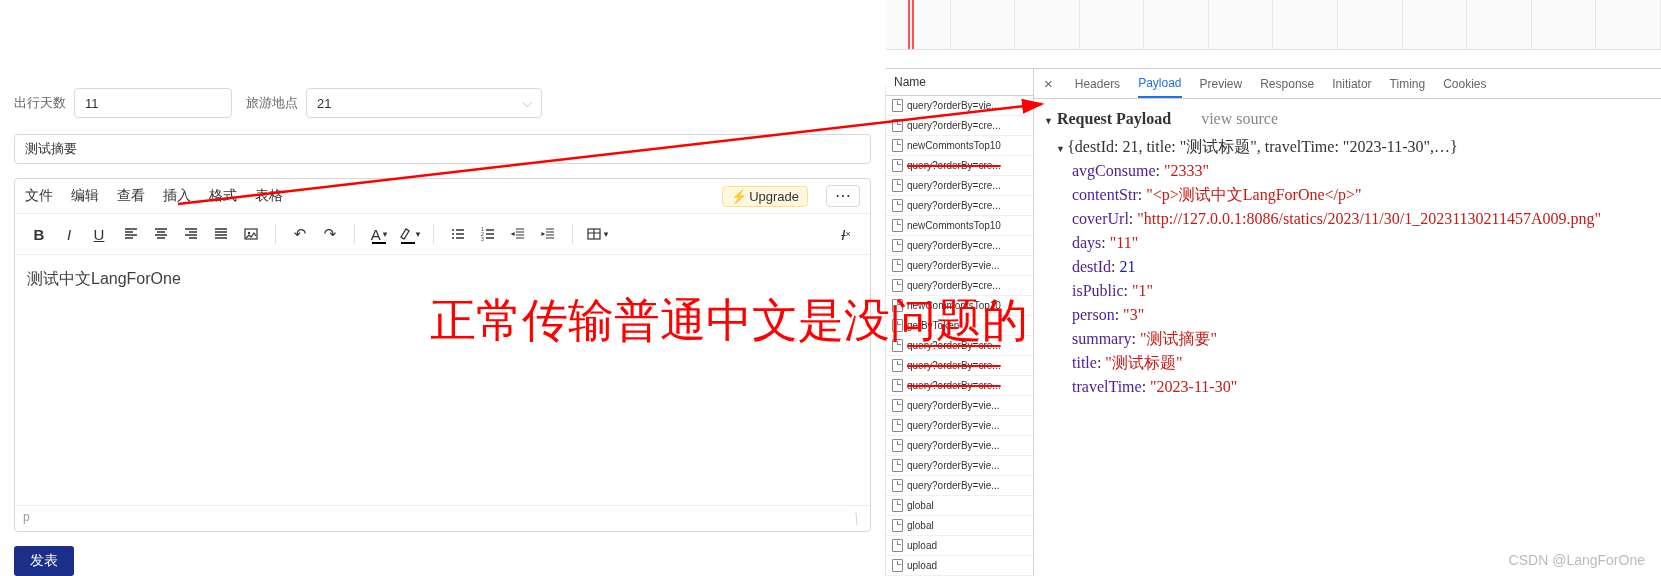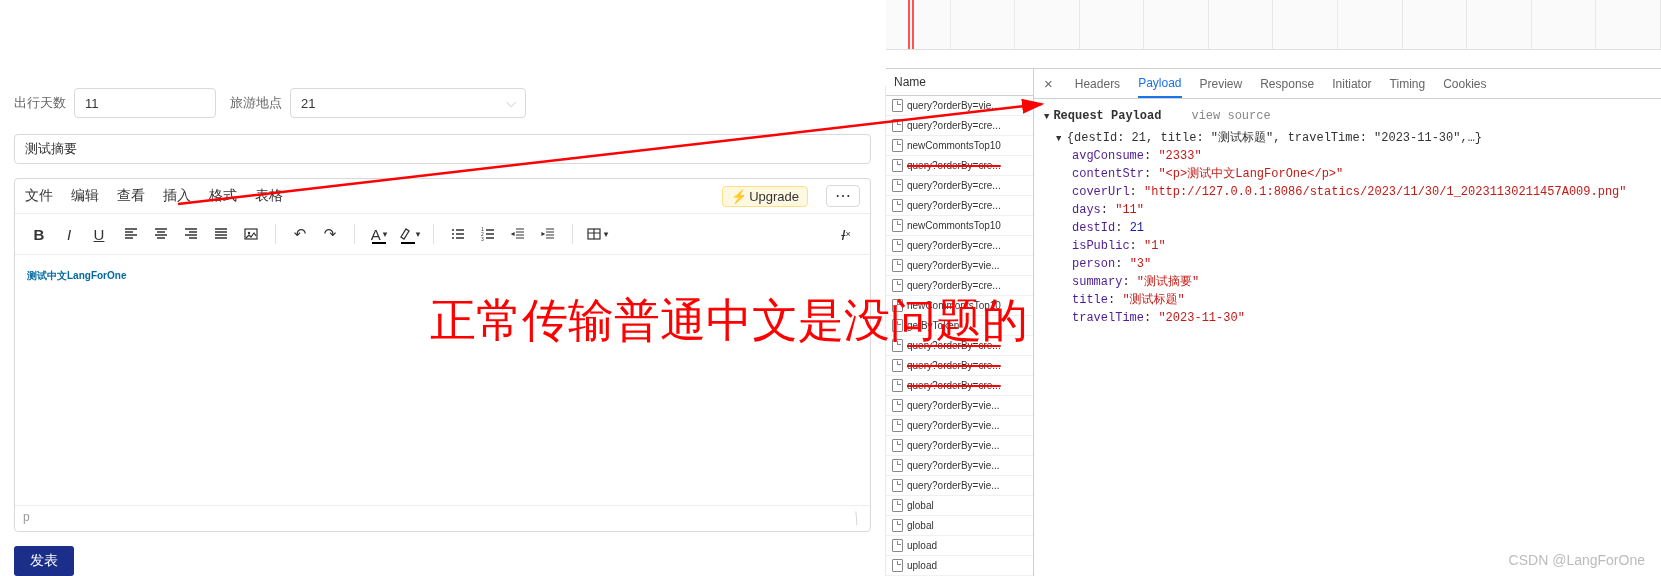--- a/index.html
+++ b/index.html
@@ -4,57 +4,57 @@
 <style>
 * { box-sizing: border-box; margin: 0; padding: 0; }
 body { font-family: "Microsoft YaHei", Arial, sans-serif; font-size: 13px; color: #333; background: #fff; width: 1661px; height: 576px; overflow: hidden; position: relative; }
 .main-layout { display: flex; width: 100%; height: 100%; align-items: flex-end; }
 .left-panel { width: 886px; padding: 0 14px; border-right: 1px solid #e8e8e8; position: relative; }
 .right-panel { flex: 1; display: flex; border-top: 1px solid #d0d0d0; }
 .form-row { display: flex; gap: 14px; padding-top: 2px; }
 .form-item { display: flex; align-items: center; }
 .form-label { color: #666; font-size: 13px; margin-right: 8px; }
 .form-input { border: 1px solid #d9d9d9; border-radius: 4px; padding: 4px 10px; height: 30px; font-size: 13px; color: #333; background: #fff; }
-.fi-days { width: 142px; }
+.fi-days { width: 158px; }
 .fi-cost { width: 230px; }
 .fi-dest { width: 236px; position: relative; }
 .dest-chevron { position: absolute; right: 10px; top: 50%; transform: translateY(-50%); color: #bfbfbf; pointer-events: none; }
 .summary-input { width: 100%; margin-top: 16px; }
 .editor-box { border: 1px solid #d9d9d9; border-radius: 4px; margin-top: 14px; }
 .menu-bar { display: flex; align-items: center; padding: 6px 10px; border-bottom: 1px solid #eee; gap: 18px; font-size: 14px; color: #333; }
 .menu-bar .spacer { flex: 1; }
 .upgrade-btn { background: #fff8e1; border: 1px solid #ffe082; border-radius: 4px; padding: 2px 8px; color: #333; font-size: 13px; display: flex; align-items: center; gap: 2px; }
 .upgrade-btn .bolt { color: #ff9800; }
 .dots-btn { border: 1px solid #d9d9d9; border-radius: 4px; padding: 2px 8px; font-size: 16px; line-height: 1; }
 .toolbar { display: flex; align-items: center; padding: 6px 10px; border-bottom: 1px solid #eee; gap: 4px; }
 .tb-group { display: flex; gap: 2px; }
 .tb-btn { width: 28px; height: 28px; display: flex; align-items: center; justify-content: center; color: #333; border-radius: 3px; font-size: 15px; }
 .tb-btn svg { width: 16px; height: 16px; }
 .tb-sep { width: 1px; height: 20px; background: #e0e0e0; margin: 0 6px; }
 .tb-spacer { flex: 1; }
-.editor-content { min-height: 250px; padding: 14px 12px; font-size: 10px; color: #0369a1; position: relative; font-weight: bold; }
+.editor-content { min-height: 250px; padding: 14px 12px; font-size: 16px; color: #404040; position: relative; }
 .editor-status { display: flex; justify-content: space-between; padding: 4px 8px; border-top: 1px solid #eee; color: #999; font-size: 12px; }
 .resize-handle { color: #ccc; transform: rotate(-45deg); font-size: 14px; }
 .publish-btn { background: #1a2e8a; color: #fff; border: none; border-radius: 3px; padding: 6px 16px; font-size: 14px; margin-top: 14px; cursor: pointer; }
 
 
 .network-col { width: 148px; border-right: 1px solid #d0d0d0; display: flex; flex-direction: column; background: #fff; }
 .network-header { padding: 6px 8px; border-bottom: 1px solid #d0d0d0; font-size: 12px; color: #333; }
 .network-list { overflow: hidden; }
 .net-row { display: flex; align-items: center; gap: 4px; padding: 3px 6px; font-size: 10px; color: #333; white-space: nowrap; border-bottom: 1px solid #f0f0f0; }
 .net-row.crossed { text-decoration: line-through; text-decoration-color: #ff0000; text-decoration-thickness: 2px; }
 .doc-icon { width: 11px; height: 13px; border: 1px solid #888; border-radius: 1px; flex-shrink: 0; position: relative; }
 .doc-icon::after { content: ""; position: absolute; top: 1px; right: 1px; width: 3px; height: 3px; border-left: 1px solid #888; border-bottom: 1px solid #888; background: #fff; }
 
 .detail-col { flex: 1; display: flex; flex-direction: column; background: #fff; }
 .tabs-row { display: flex; align-items: center; border-bottom: 1px solid #d0d0d0; padding: 0 6px; height: 30px; gap: 18px; font-size: 12px; }
 .close-x { color: #666; font-size: 15px; padding: 0 4px; cursor: pointer; }
 .dt-tab { color: #666; padding: 6px 0; cursor: pointer; }
 .dt-tab.active { color: #1a73e8; border-bottom: 2px solid #1a73e8; margin-bottom: -1px; }
-.payload-body { padding: 8px 10px; font-family: Liberation Mono, monospace; font-size: 12px; color: #333; line-height: 1.5; }
+.payload-body { padding: 8px 10px; font-family: Liberation Serif, serif; font-size: 16px; color: #333; line-height: 1.5; }
 .pl-header { display: flex; gap: 30px; margin-bottom: 4px; align-items: center; }
 .pl-title { font-weight: bold; }
 .pl-title::before { content: "▼"; font-size: 9px; margin-right: 4px; }
 .pl-viewsrc { color: #888; }
 .pl-line1 { padding-left: 12px; color: #333; }
 .pl-line1::before { content: "▼ "; font-size: 9px; }
 .pl-kv { padding-left: 28px; }
 .k-prop { color: #4c1d95; }
 .v-str { color: #c41a16; }
 .v-num { color: #1a1aa6; }

